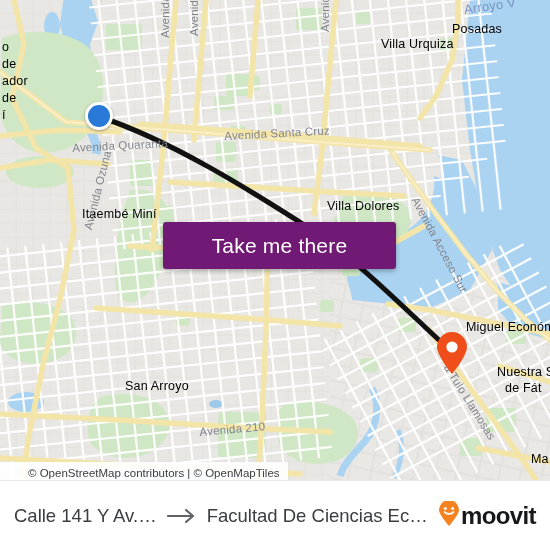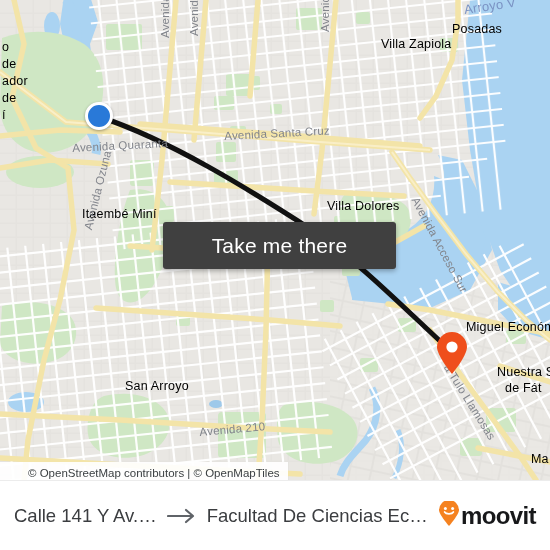--- a/index.html
+++ b/index.html
@@ -34,21 +34,21 @@
     box-sizing:border-box;
     box-shadow:0 1px 3px rgba(0,0,0,.35);
   }
   
   .dest-pin{position:absolute;width:34px;height:44px;}
 
   
   .cta{
     position:absolute;
     left:163px;top:222px;width:233px;height:47px;
-    background:#404040;
+    background:#701a75;
     color:#ffffff;
     border:0;
     border-radius:3px;
     font-family:"Liberation Sans", sans-serif;
     font-size:21px;
     letter-spacing:.2px;
     cursor:pointer;
     box-shadow:0 2px 5px rgba(0,0,0,.30);
     display:flex;align-items:center;justify-content:center;
   }
@@ -315,21 +315,21 @@
         <div class="maplabel place" style="left: 2px; top: 40px; transform-origin: left top;">o</div>
         <div class="maplabel place" style="left: 2px; top: 57px; transform-origin: left top;">de</div>
         <div class="maplabel place" style="left: 2px; top: 74px; transform-origin: left top;">ador</div>
         <div class="maplabel place" style="left: 2px; top: 91px; transform-origin: left top;">de</div>
         <div class="maplabel place" style="left: 2px; top: 108px; transform-origin: left top;">í</div>
         <div class="maplabel street" style="left: 72px; top: 142px; transform: rotate(-3deg); transform-origin: left top;">Avenida Quaranta</div>
         <div class="maplabel street" style="left: 159px; top: 38px; transform: rotate(-90deg); transform-origin: left top;">Avenida Areco</div>
         <div class="maplabel street" style="left: 188px; top: 36px; transform: rotate(-90deg); transform-origin: left top;">Avenida Zapiola</div>
         <div class="maplabel street" style="left: 319px; top: 32px; transform: rotate(-90deg); transform-origin: left top;">Avenida Lavalle</div>
         <div class="maplabel street" style="left: 224px; top: 130px; transform: rotate(-3deg); transform-origin: left top;">Avenida Santa Cruz</div>
-        <div class="maplabel place" style="left: 381px; top: 37px; transform-origin: left top;">Villa Zapiola</div>
+        <div class="maplabel place" style="left: 381px; top: 37px; transform-origin: left top;">Villa Urquiza</div>
         <div class="maplabel place" style="left: 452px; top: 22px; transform-origin: left top;">Posadas</div>
         <div class="maplabel water" style="left: 463px; top: 2px; transform: rotate(-8deg); transform-origin: left top;">Arroyo V</div>
         <div class="maplabel place" style="left: 303px; top: 199px; transform-origin: left top; padding-left: 24px;">Villa Dolores</div>
         <div class="maplabel place" style="left: 34px; top: 207px; transform-origin: left top; margin-left: 48px;">Itaembé Miní</div>
         <div class="maplabel street" style="left: 82px; top: 228px; transform: rotate(-76deg); transform-origin: left top;">Avenida Ozuna</div>
         <div class="maplabel street" style="left: 420px; top: 195px; transform: rotate(62deg); transform-origin: left top;">Avenida Acceso Sur</div>
         <div class="maplabel place" style="left: 466px; top: 320px; transform-origin: left top;">Miguel Económ</div>
         <div class="maplabel place" style="left: 497px; top: 365px; transform-origin: left top;">Nuestra S</div>
         <div class="maplabel place" style="left: 505px; top: 381px; transform-origin: left top;">de Fát</div>
         <div class="maplabel street" style="left: 452px; top: 362px; transform: rotate(58deg); transform-origin: left top;">a Tulo Llamosas</div>

